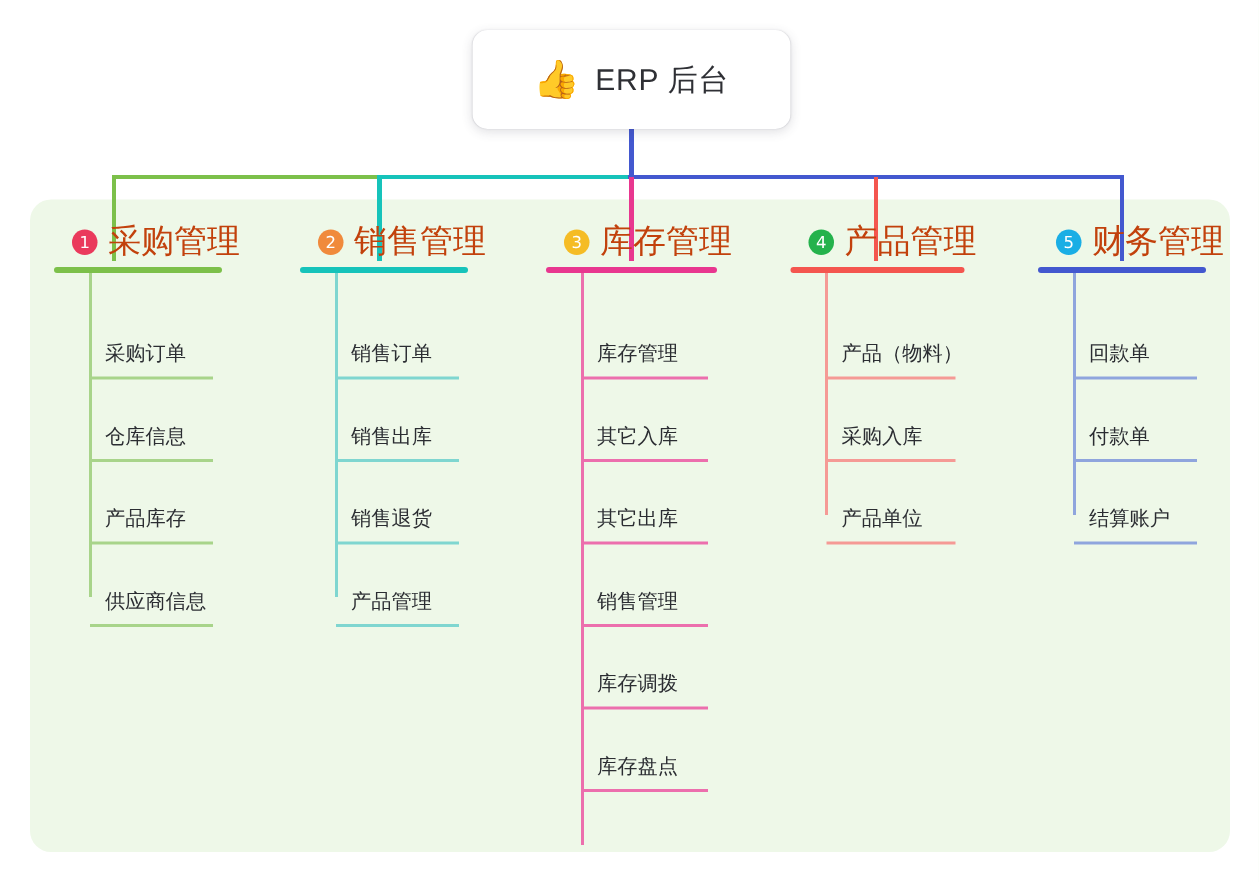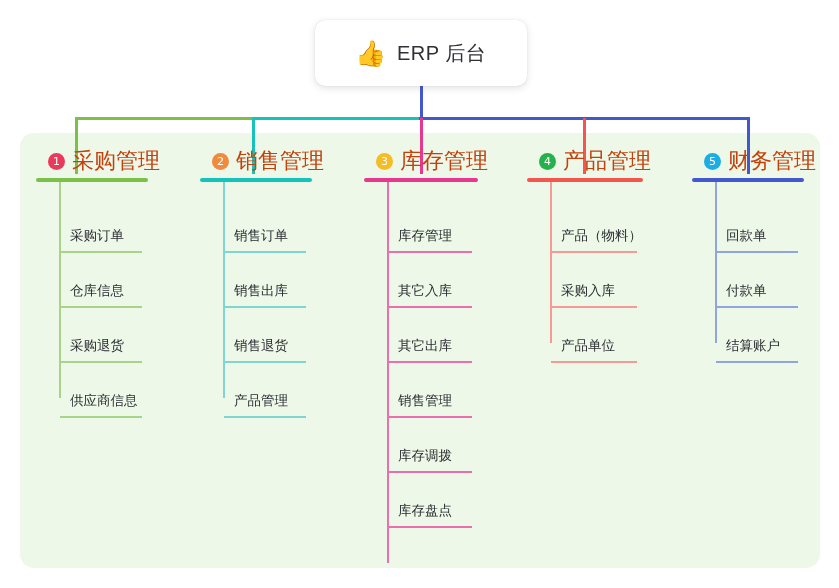--- a/index.html
+++ b/index.html
@@ -169,21 +169,21 @@
         <div class="leaves">
           <div class="leaf">
             <span class="leaf-label">采购订单</span>
             <div class="leaf-rule" style="background: rgb(168, 212, 138); width: 82px;"></div>
           </div>
           <div class="leaf">
             <span class="leaf-label">仓库信息</span>
             <div class="leaf-rule" style="background: rgb(168, 212, 138); width: 82px;"></div>
           </div>
           <div class="leaf">
-            <span class="leaf-label">采购退货</span>
+            <span class="leaf-label">产品库存</span>
             <div class="leaf-rule" style="background: rgb(168, 212, 138); width: 82px;"></div>
           </div>
           <div class="leaf">
             <span class="leaf-label">供应商信息</span>
             <div class="leaf-rule" style="background: rgb(168, 212, 138); width: 82px;"></div>
           </div>
         </div>
       </div>
       <div class="col" style="left: 200px; top: 148px;">
         <div class="col-head">

